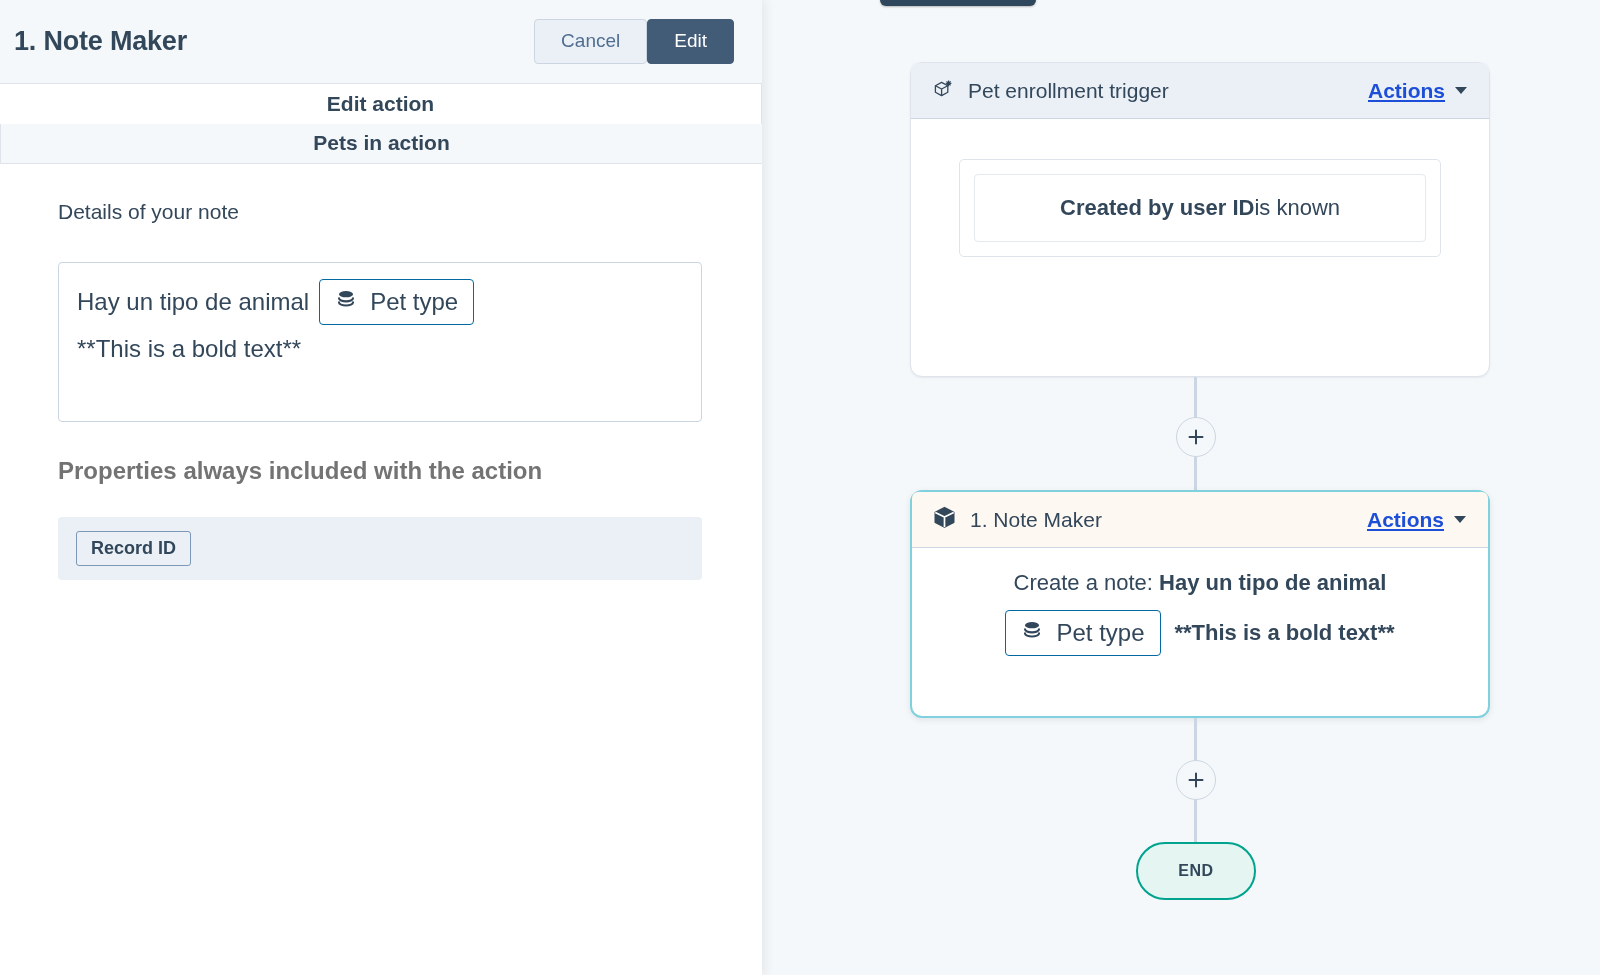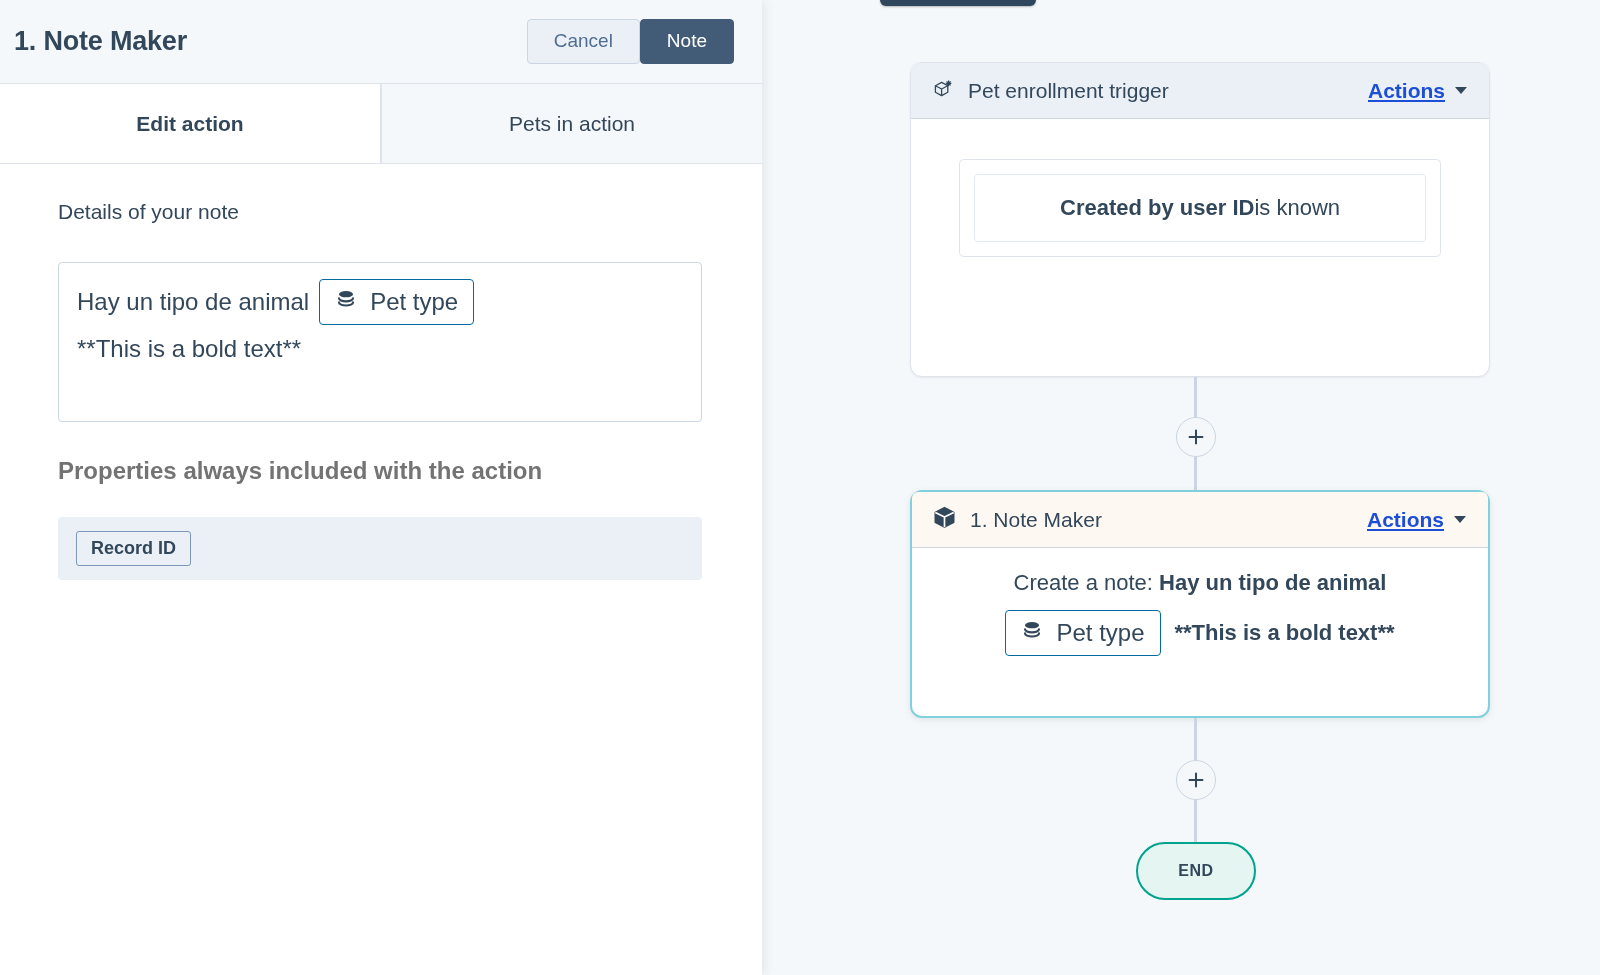--- a/index.html
+++ b/index.html
@@ -45,33 +45,33 @@
   .btn-cancel {
     background: #eaf0f6; color: #506e91;
     border: 1px solid #cbd6e2;
   }
   .btn-save {
     background: #425b76; color: #ffffff;
     border: 1px solid #425b76;
     font-weight: 400;
   }
 
-  .tabs { display: flex; height: 80px; border-bottom: 1px solid #dfe3eb; }
+  .tabs { display: flex; height: 80px; border-bottom: 1px solid #dfe3eb; flex-direction: column; }
   .tab {
     flex: 1;
     display: flex; align-items: center; justify-content: center;
     font-size: 21px; color: #33475b;
     cursor: pointer;
     background: #ffffff;
     border-right: 1px solid #dfe3eb;
     border-bottom: none;
   }
   .tab:last-child { border-right: none; }
   .tab.active { font-weight: 700; background: #ffffff; }
-  .tab.inactive { background: #f5f8fa; color: #33475b; font-weight: 400; border-left: 1px solid #dfe3eb; }
+  .tab.inactive { background: #f5f8fa; color: #33475b; font-weight: 700; border-left: 1px solid #dfe3eb; }
 
   .panel-body { padding: 36px 60px 0 58px; }
   .section-label {
     font-size: 21px; color: #33475b;
     margin-bottom: 38px;
   }
   .content-row {
     display: flex; align-items: flex-end; justify-content: space-between;
     margin-bottom: 10px;
   }
@@ -249,21 +249,21 @@
 <body>
 
 <div id="root">
 
   <div class="panel">
 
     <div class="panel-header">
       <div class="panel-title">1. Note Maker</div>
       <div class="hdr-btns">
         <button class="btn btn-cancel">Cancel</button>
-        <button class="btn btn-save">Note</button>
+        <button class="btn btn-save">Edit</button>
       </div>
     </div>
 
     <div class="tabs">
       <div class="tab active">Edit action</div>
       <div class="tab inactive">Pets in action</div>
     </div>
 
     <div class="panel-body">
 

